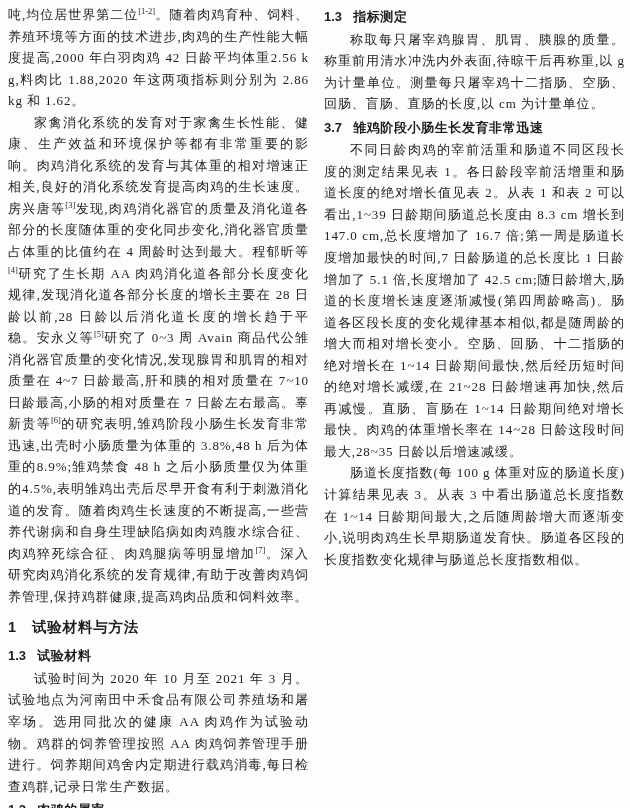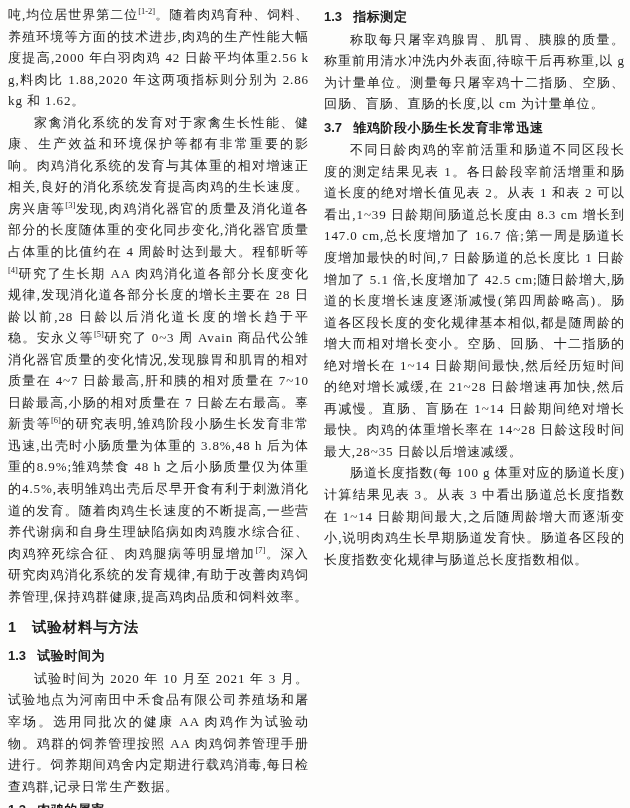--- a/index.html
+++ b/index.html
@@ -59,21 +59,21 @@
   .h2 .hnum{ margin-right:0.85em; letter-spacing:0; }
 </style>
 </head>
 <body>
 
 <div class="page">
   <div class="col">
       <p class="para"><span>吨,均位居世界第二位</span><sup>[1-2]</sup><span>。随着肉鸡育种、饲料、养殖环境等方面的技术进步,肉鸡的生产性能大幅度提高,2000 年白羽肉鸡 42 日龄平均体重2.56 kg,料肉比 1.88,2020 年这两项指标则分别为 2.86 kg 和 1.62。</span></p>
       <p class="para indent"><span>家禽消化系统的发育对于家禽生长性能、健康、生产效益和环境保护等都有非常重要的影响。肉鸡消化系统的发育与其体重的相对增速正相关,良好的消化系统发育提高肉鸡的生长速度。房兴唐等</span><sup>[3]</sup><span>发现,肉鸡消化器官的质量及消化道各部分的长度随体重的变化同步变化,消化器官质量占体重的比值约在 4 周龄时达到最大。程郁昕等</span><sup>[4]</sup><span>研究了生长期 AA 肉鸡消化道各部分长度变化规律,发现消化道各部分长度的增长主要在 28 日龄以前,28 日龄以后消化道长度的增长趋于平稳。安永义等</span><sup>[5]</sup><span>研究了 0~3 周 Avain 商品代公雏消化器官质量的变化情况,发现腺胃和肌胃的相对质量在 4~7 日龄最高,肝和胰的相对质量在 7~10 日龄最高,小肠的相对质量在 7 日龄左右最高。辜新贵等</span><sup>[6]</sup><span>的研究表明,雏鸡阶段小肠生长发育非常迅速,出壳时小肠质量为体重的 3.8%,48 h 后为体重的8.9%;雏鸡禁食 48 h 之后小肠质量仅为体重的4.5%,表明雏鸡出壳后尽早开食有利于刺激消化道的发育。随着肉鸡生长速度的不断提高,一些营养代谢病和自身生理缺陷病如肉鸡腹水综合征、肉鸡猝死综合征、肉鸡腿病等明显增加</span><sup>[7]</sup><span>。深入研究肉鸡消化系统的发育规律,有助于改善肉鸡饲养管理,保持鸡群健康,提高鸡肉品质和饲料效率。</span></p>
       <div class="h1"><span class="hnum">1</span><span>试验材料与方法</span></div>
-      <div class="h2"><span class="hnum">1.3</span><span>试验时间为</span></div>
+      <div class="h2"><span class="hnum">1.3</span><span>试验材料</span></div>
       <p class="para indent"><span>试验时间为 2020 年 10 月至 2021 年 3 月。试验地点为河南田中禾食品有限公司养殖场和屠宰场。选用同批次的健康 AA 肉鸡作为试验动物。鸡群的饲养管理按照 AA 肉鸡饲养管理手册进行。饲养期间鸡舍内定期进行载鸡消毒,每日检查鸡群,记录日常生产数据。</span></p>
       <div class="h2"><span class="hnum">1.2</span><span>肉鸡的屠宰</span></div>
     </div>
   <div class="col">
       <div class="h2"><span class="hnum">1.3</span><span>指标测定</span></div>
       <p class="para indent"><span>称取每只屠宰鸡腺胃、肌胃、胰腺的质量。称重前用清水冲洗内外表面,待晾干后再称重,以 g 为计量单位。测量每只屠宰鸡十二指肠、空肠、回肠、盲肠、直肠的长度,以 cm 为计量单位。</span></p>
       <div class="h2"><span class="hnum">3.7</span><span>雏鸡阶段小肠生长发育非常迅速</span></div>
       <p class="para indent"><span>不同日龄肉鸡的宰前活重和肠道不同区段长度的测定结果见表 1。各日龄段宰前活增重和肠道长度的绝对增长值见表 2。从表 1 和表 2 可以看出,1~39 日龄期间肠道总长度由 8.3 cm 增长到 147.0 cm,总长度增加了 16.7 倍;第一周是肠道长度增加最快的时间,7 日龄肠道的总长度比 1 日龄增加了 5.1 倍,长度增加了 42.5 cm;随日龄增大,肠道的长度增长速度逐渐减慢(第四周龄略高)。肠道各区段长度的变化规律基本相似,都是随周龄的增大而相对增长变小。空肠、回肠、十二指肠的绝对增长在 1~14 日龄期间最快,然后经历短时间的绝对增长减缓,在 21~28 日龄增速再加快,然后再减慢。直肠、盲肠在 1~14 日龄期间绝对增长最快。肉鸡的体重增长率在 14~28 日龄这段时间最大,28~35 日龄以后增速减缓。</span></p>
       <p class="para indent"><span>肠道长度指数(每 100 g 体重对应的肠道长度)计算结果见表 3。从表 3 中看出肠道总长度指数在 1~14 日龄期间最大,之后随周龄增大而逐渐变小,说明肉鸡生长早期肠道发育快。肠道各区段的长度指数变化规律与肠道总长度指数相似。</span></p>
     </div>

